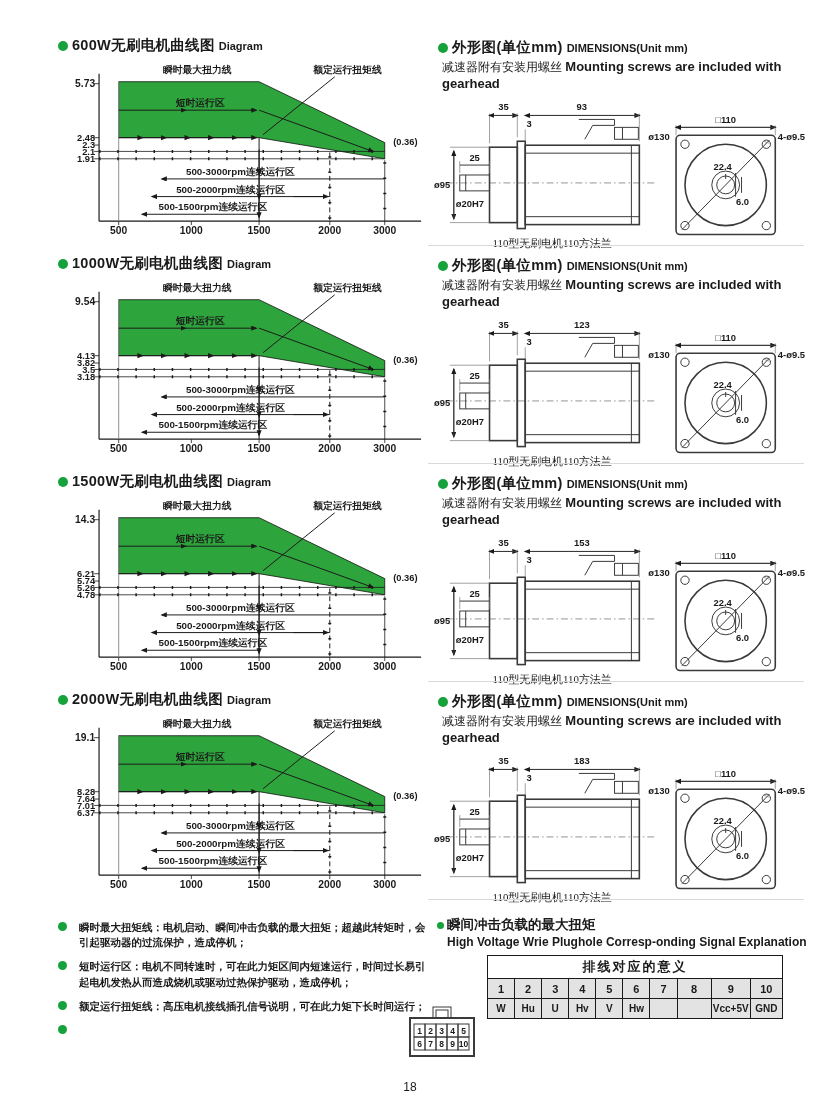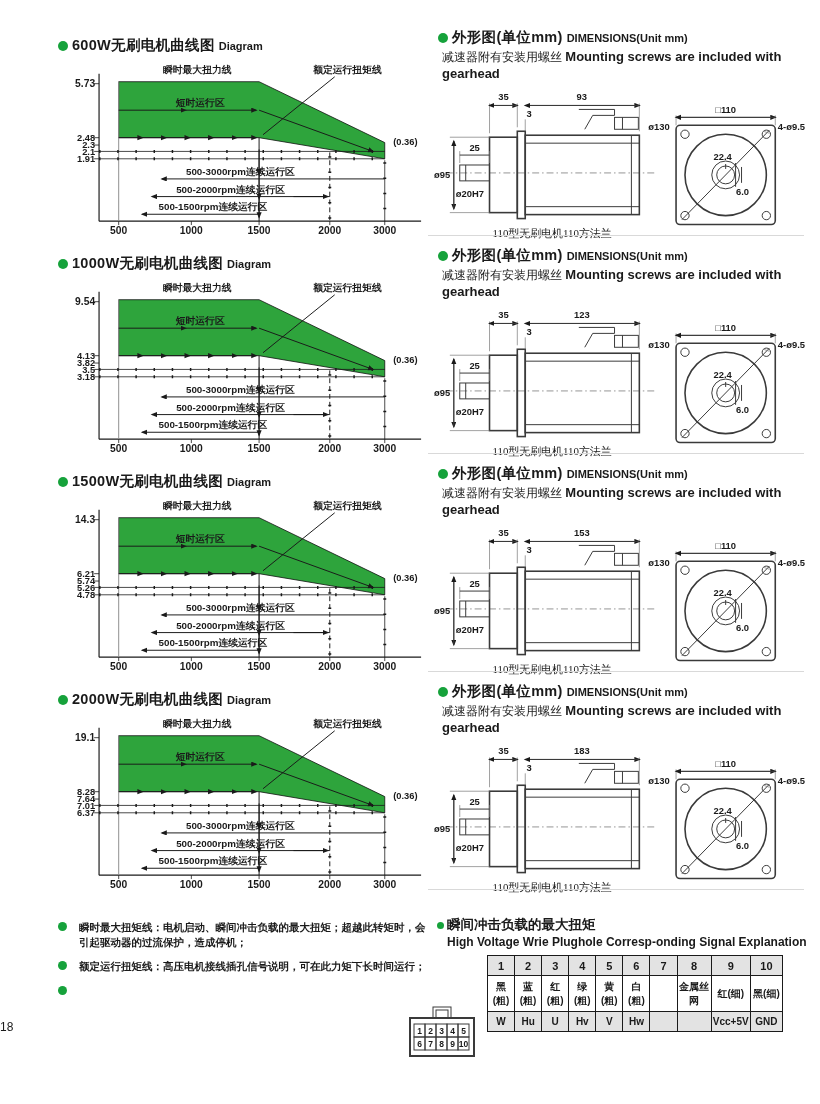--- a/index.html
+++ b/index.html
@@ -8,21 +8,21 @@
   #sections{position:absolute;top:28px;left:0;right:0;}
   .section-row{position:relative;height:218px;}
   
   .chart-col{position:absolute;left:48px;top:8px;width:378px;}
   .sec-heading{display:flex;align-items:baseline;gap:4px;margin-left:10px;}
   .bullet{width:10px;height:10px;border-radius:50%;background:#16a23b;align-self:center;flex:0 0 auto;}
   .h-cn{font-size:14.5px;font-weight:bold;letter-spacing:.3px;}
   .h-en{font-size:11px;font-weight:bold;}
   .chart-svg{display:block;margin-top:1px;width:378px;height:182px;}
   
-  .dim-col{position:absolute;left:428px;top:0;width:382px;height:210px;}
+  .dim-col{position:absolute;left:428px;top:10px;width:382px;height:210px;}
   .dim-sub{font-size:12px;margin:2px 0 0 14px;}
   .dim-sub .en{font-size:13px;font-weight:bold;}
   .dim-svg{display:block;width:382px;height:158px;margin-top:4px;}
   .dim-sep{position:absolute;left:0;right:6px;bottom:2px;border-bottom:1px solid #d9d9d9;}
   
   svg text{fill:#1a1a1a;font-family:"Liberation Sans",sans-serif;}
   .ypk{font-size:10.5px;font-weight:bold;text-anchor:end;}
   .yt{font-size:9.5px;font-weight:bold;text-anchor:end;}
   .xt{font-size:10.5px;font-weight:bold;text-anchor:middle;}
   .lbl{font-size:10px;font-weight:bold;text-anchor:middle;}
@@ -55,21 +55,21 @@
   .w-cn{font-size:13.5px;font-weight:bold;}
   .w-en{font-size:12px;font-weight:bold;margin:1px 0 6px 40px;}
   .wtable{border-collapse:collapse;margin-left:80px;table-layout:fixed;width:296px;}
   .wtable td{border:1.5px solid #1a1a1a;text-align:center;padding:0;overflow:hidden;}
   .t-title td{font-size:13px;font-weight:bold;height:22px;letter-spacing:2px;}
   .t-pins td{font-size:11px;font-weight:bold;height:19px;background:#e3e3e3;}
   .t-colors td{font-size:10px;font-weight:bold;height:35px;}
   .t-signals td{font-size:10px;font-weight:bold;height:19px;background:#e3e3e3;}
   .conn-svg{position:absolute;left:0;top:88px;width:72px;height:60px;}
   .conn-num{font-size:8.5px;font-weight:bold;text-anchor:middle;}
-  .page-num{position:absolute;top:1020px;left:0;right:0;font-size:12px;}
+  .page-num{position:absolute;top:1080px;left:0;right:0;text-align:center;font-size:12px;}
 </style>
 </head>
 <body>
 
 <svg width="0" height="0" style="position:absolute">
   <defs>
     <marker id="arr" orient="auto" markerWidth="8" markerHeight="7" refX="5" refY="2.6">
       <path d="M0,0 L6.5,2.6 L0,5.2 z" fill="#1a1a1a"></path>
     </marker>
   </defs>
@@ -726,20 +726,24 @@
       </svg>
       <div class="dim-sep"></div>
     </div>
   </div>
 </div>
 
 <div class="notes">
   <div class="note">
     <span class="nbullet"></span>
     <span class="ntext">瞬时最大扭矩线：电机启动、瞬间冲击负载的最大扭矩；超越此转矩时，会引起驱动器的过流保护，造成停机；</span>
+  </div>
+  <div class="note">
+    <span class="nbullet"></span>
+    <span class="ntext">短时运行区：电机不同转速时，可在此力矩区间内短速运行，时间过长易引起电机发热从而造成烧机或驱动过热保护驱动，造成停机；</span>
   </div>
   <div class="note">
     <span class="nbullet"></span>
     <span class="ntext">额定运行扭矩线：高压电机接线插孔信号说明，可在此力矩下长时间运行；</span>
   </div>
   <div class="note">
     <span class="nbullet"></span>
   </div>
 </div>
 
@@ -785,43 +789,34 @@
         <col style="width:27px">
         <col style="width:27px">
       <col style="width:27px">
         <col style="width:27px">
         <col style="width:27px">
         <col style="width:34px">
       <col style="width:39px">
         <col style="width:32px">
     </colgroup>
     <tbody>
+        <tr class="t-title">
+          <td colspan="10">排线对应的意义</td>
+        </tr>
     <tr class="t-pins">
       <td>1</td>
       <td>2</td>
       <td>3</td>
       <td>4</td>
       <td>5</td>
       <td>6</td>
       <td>7</td>
       <td>8</td>
       <td>9</td>
       <td>10</td>
-    </tr>
-    <tr class="t-colors">
-      <td>黑(粗)</td>
-      <td>蓝(粗)</td>
-      <td>红(粗)</td>
-      <td>绿(粗)</td>
-      <td>黄(粗)</td>
-      <td>白(粗)</td>
-      <td></td>
-      <td>金属丝网</td>
-      <td>红(细)</td>
-      <td>黑(细)</td>
     </tr>
     <tr class="t-signals">
       <td>W</td>
       <td>Hu</td>
       <td>U</td>
       <td>Hv</td>
       <td>V</td>
       <td>Hw</td>
       <td></td>
       <td></td>

